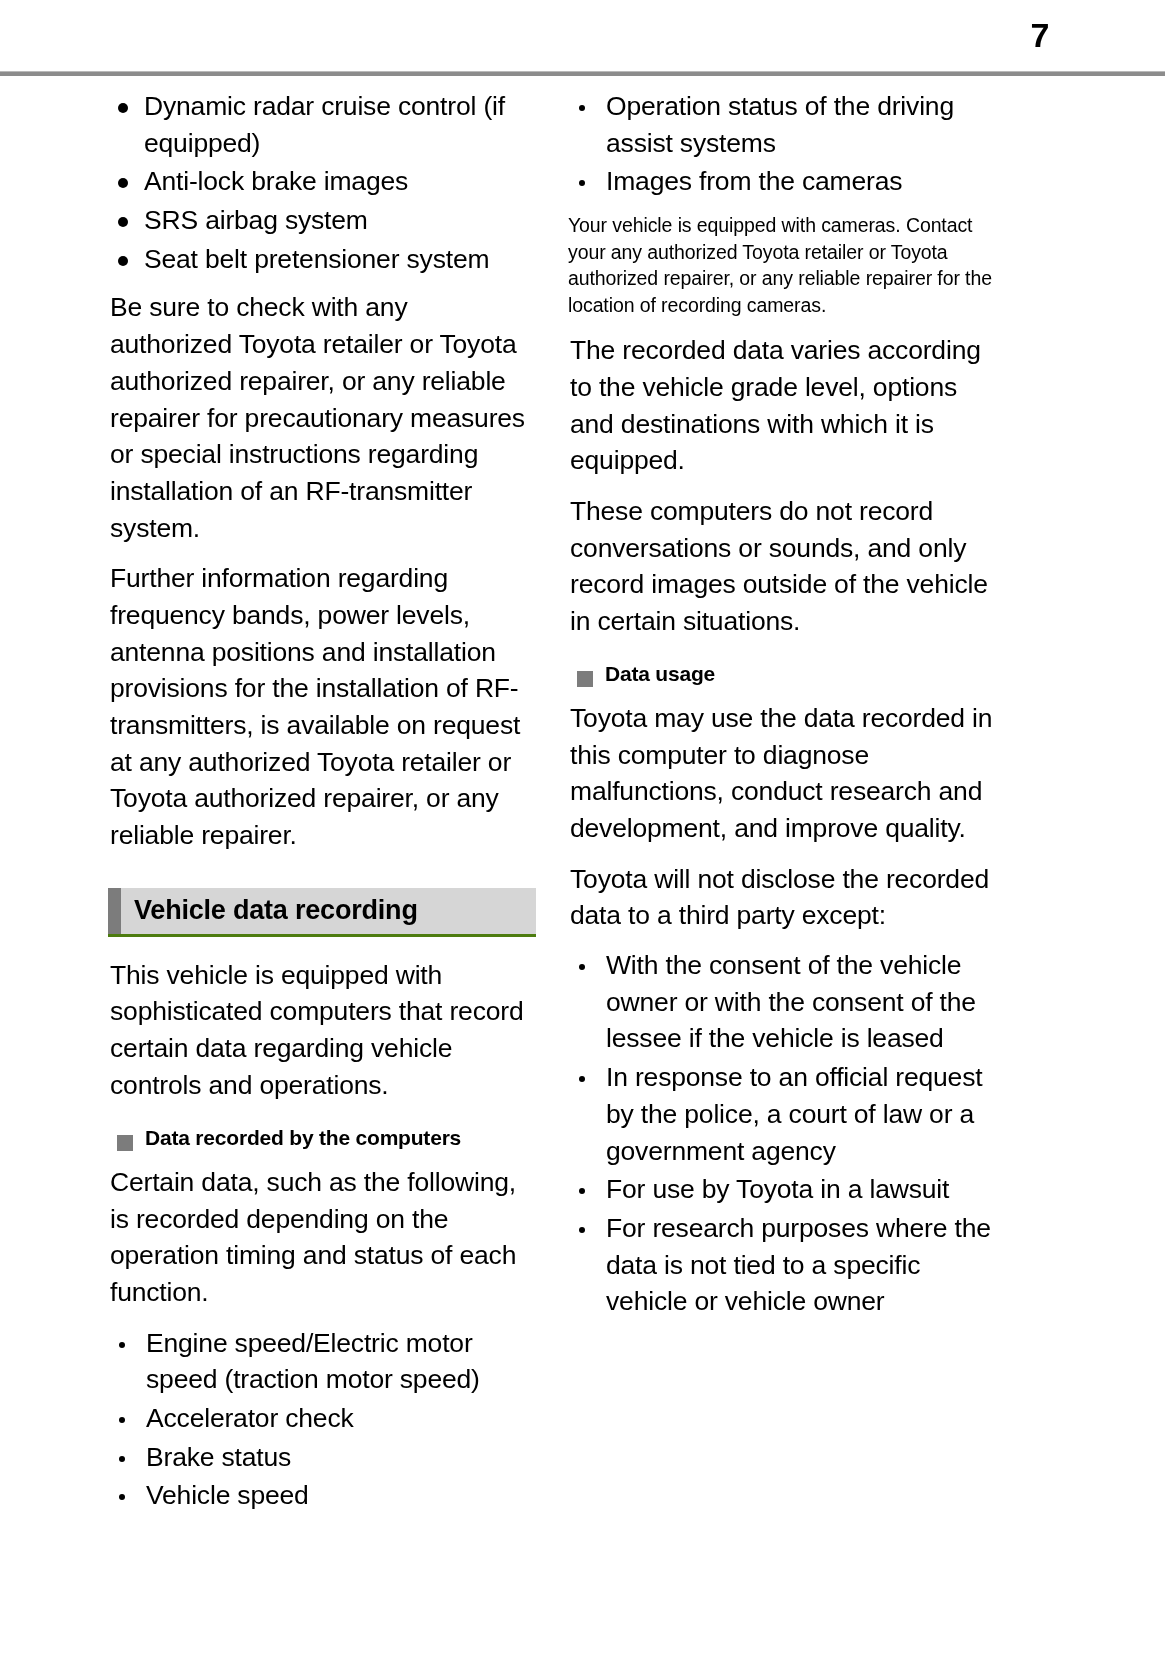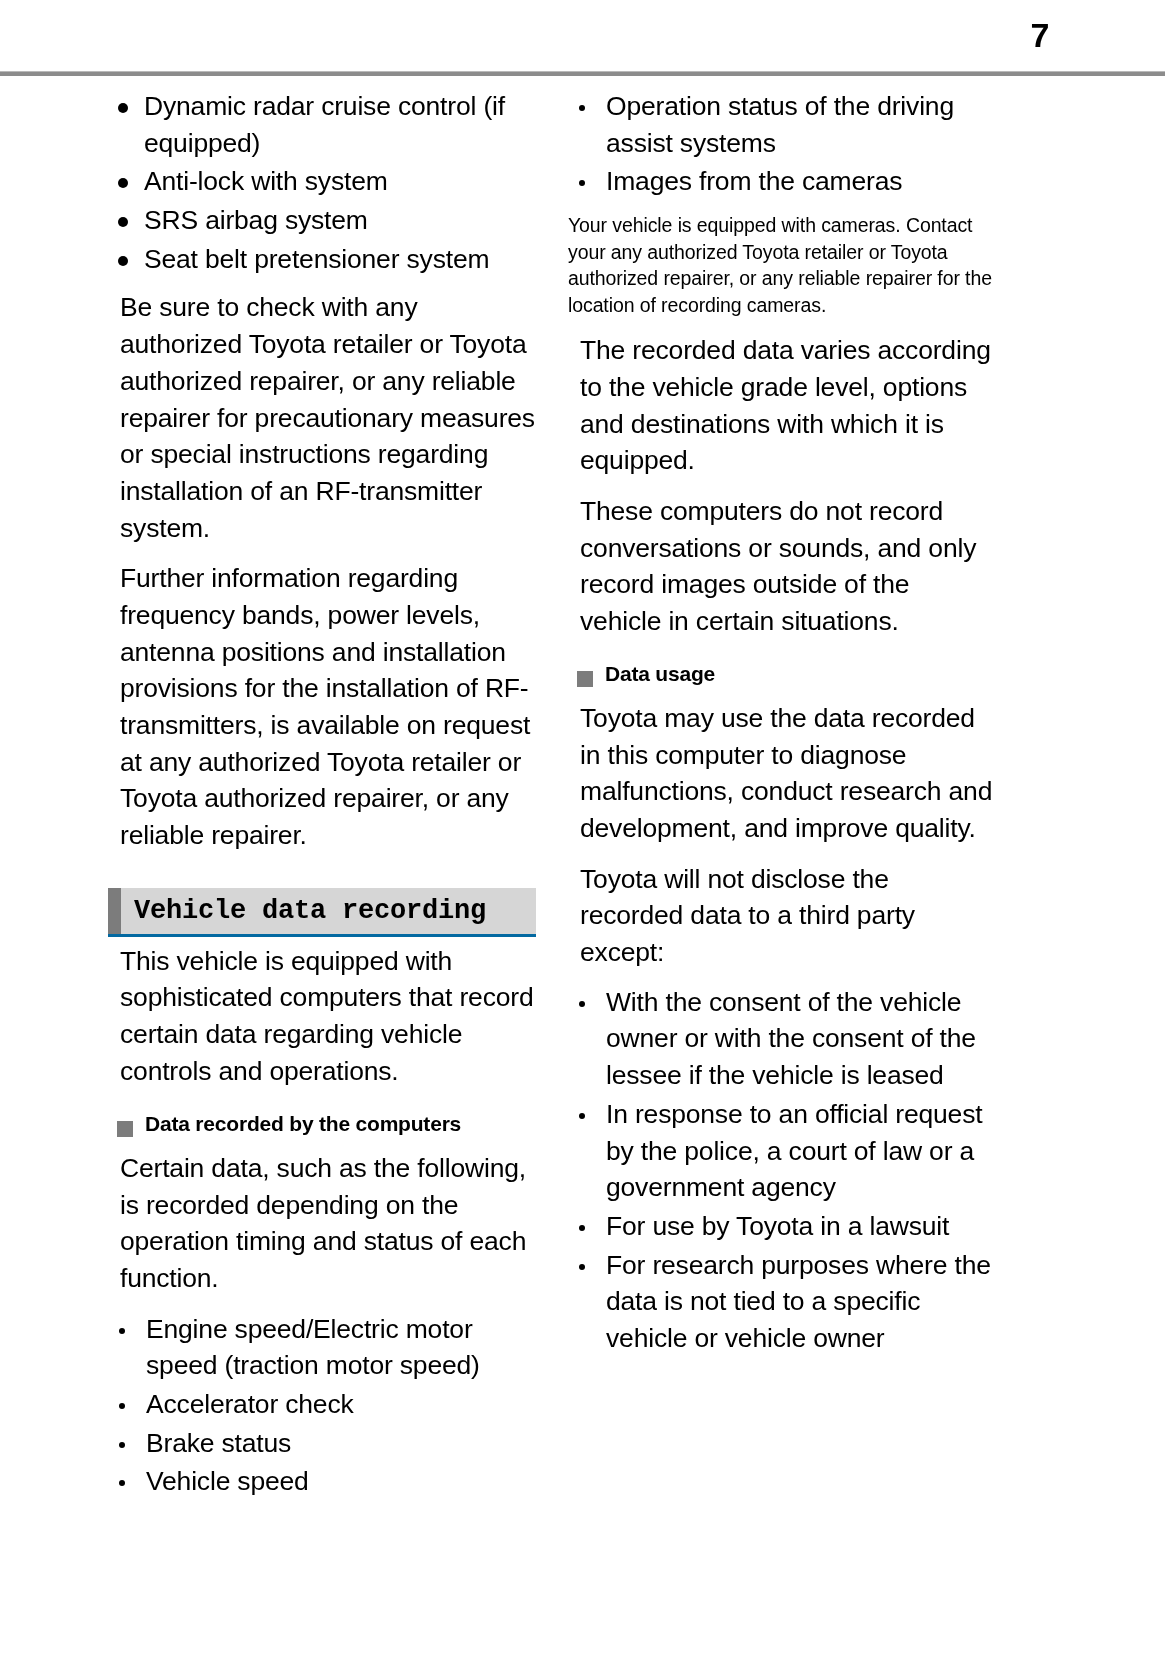--- a/index.html
+++ b/index.html
@@ -52,21 +52,21 @@
   .col {
     width: 428px;
     flex: 0 0 428px;
   }
   .col-right { position: relative; }
 
   
   p.body {
     font-size: 26.5px;
     line-height: 1.385;
-    margin: 0 0 14px 12px;
+    margin: 0 0 14px 2px;
     letter-spacing: -0.18px;
   }
   p.body.tight { margin-bottom: 13px; }
 
   p.small {
     font-size: 19.5px;
     line-height: 1.36;
     margin: 12px 0 14px 0;
     letter-spacing: -0.1px;
   }
@@ -105,27 +105,26 @@
     top: 17px;
     width: 6px;
     height: 6px;
     border-radius: 50%;
     background: #000;
   }
 
   
   .band {
     position: relative;
-    margin: 34px 0 6px 0;
+    margin: 34px 0 20px 0;
     background: #d6d6d6;
     height: 46px;
     display: flex;
     align-items: center;
-    border-bottom: 3px solid #0369a1;
-    font-family: Liberation Mono, monospace;
+    border-bottom: 3px solid #4d7c0f;
   }
   .band-tab {
     width: 13px;
     height: 46px;
     background: #7c7c7c;
     flex: 0 0 13px;
   }
   .band-title {
     font-size: 27px;
     font-weight: bold;
@@ -170,21 +169,21 @@
   <div class="page-number">7</div>
   <div class="header-rule"></div>
 </div>
 
 <div class="columns">
 
   <div class="col col-left">
 
     <ul class="lst disc">
       <li>Dynamic radar cruise control (if equipped)</li>
-      <li>Anti-lock with system</li>
+      <li>Anti-lock brake images</li>
       <li>SRS airbag system</li>
       <li>Seat belt pretensioner system</li>
     </ul>
 
     <p class="body">Be sure to check with any authorized Toyota retailer or Toyota authorized repairer, or any reliable repairer for precautionary measures or special instructions regarding installation of an RF-transmitter system.</p>
 
     <p class="body">Further information regarding frequency bands, power levels, antenna positions and installation provisions for the installation of RF-transmitters, is available on request at any authorized Toyota retailer or Toyota authorized repairer, or any reliable repairer.</p>
 
     <div class="band">
       <span class="band-tab"></span>

